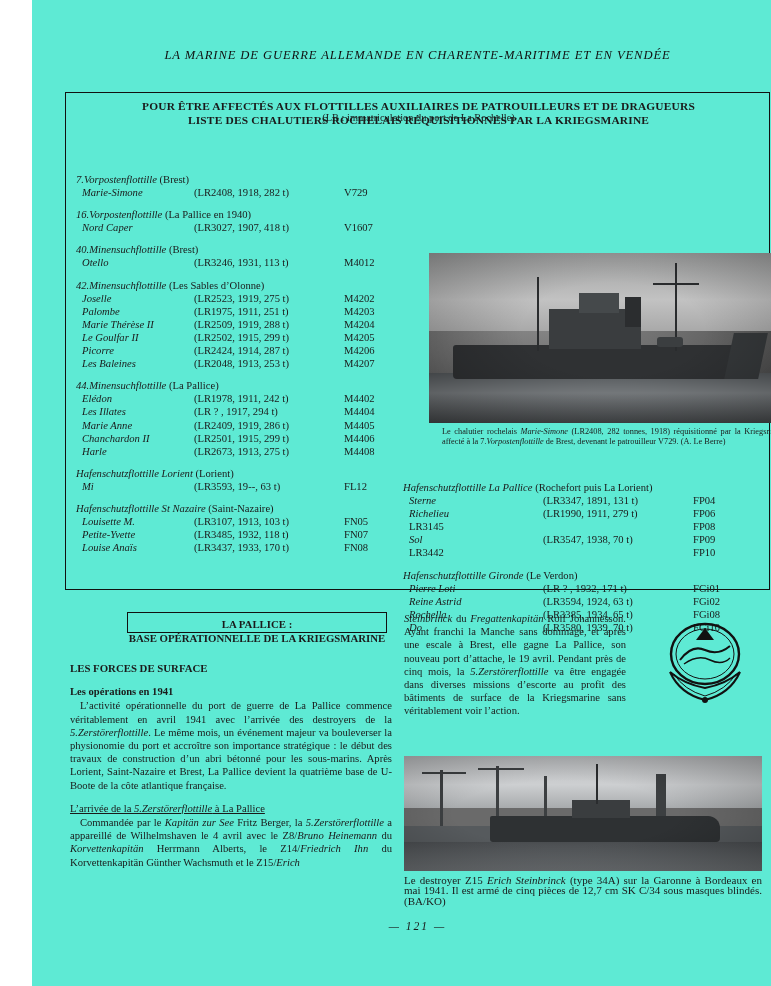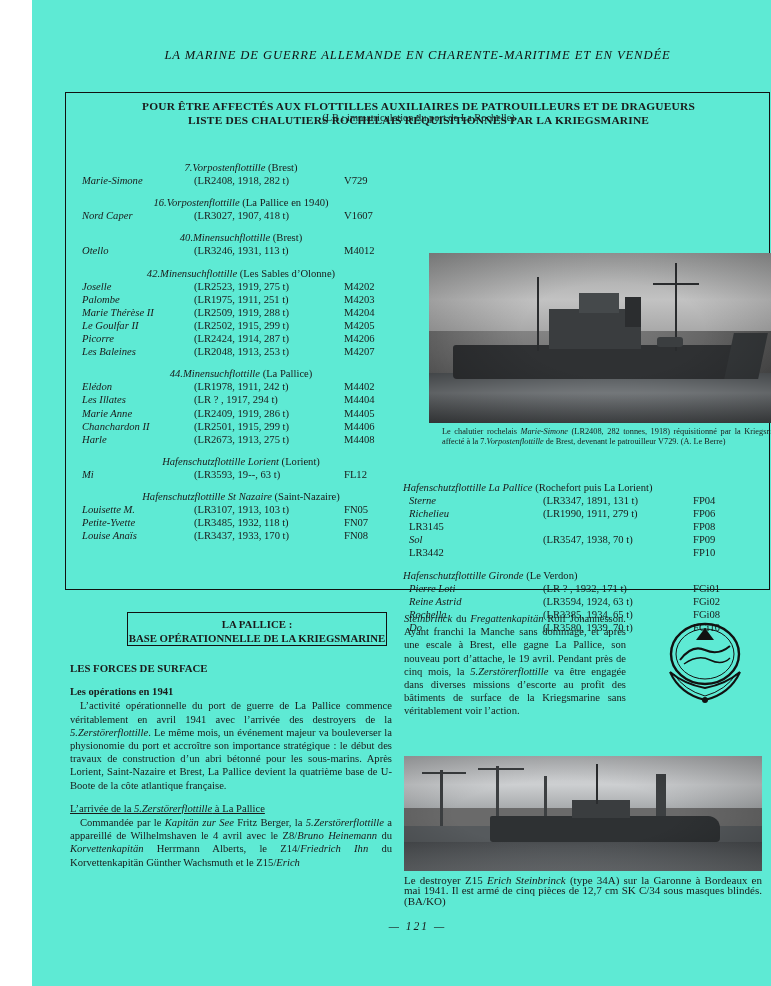--- a/index.html
+++ b/index.html
@@ -58,21 +58,21 @@
     width: 705px;
     text-align: center;
     font-size: 10.4px;
   }
 
   .col {
     position: absolute;
     font-size: 10.6px;
     line-height: 13.1px;
   }
-  .col-left { left: 10px; top: 68px; width: 330px; text-align: center; }
+  .col-left { left: 10px; top: 80px; width: 330px; }
   .col-right { left: 337px; top: 388px; width: 360px; }
 
   .grp { margin-bottom: 9px; }
   .grp-head {
     font-style: italic;
     white-space: nowrap;
   }
   .grp-head .plain { font-style: normal; }
   .row {
     position: relative;
@@ -156,21 +156,21 @@
     font-size: 8.3px;
     line-height: 10.3px;
     text-align: justify;
   }
   .cap1 .it { font-style: italic; }
 
   
   .panel-box {
     position: absolute;
     left: 95px; top: 612px;
-    width: 260px; height: 34px;
+    width: 260px; height: 21px;
     border: 1.1px solid #111;
     box-sizing: border-box;
     text-align: center;
     font-weight: bold;
     font-size: 10.8px;
     line-height: 14px;
     padding-top: 4px;
   }
   .lcol {
     position: absolute;

